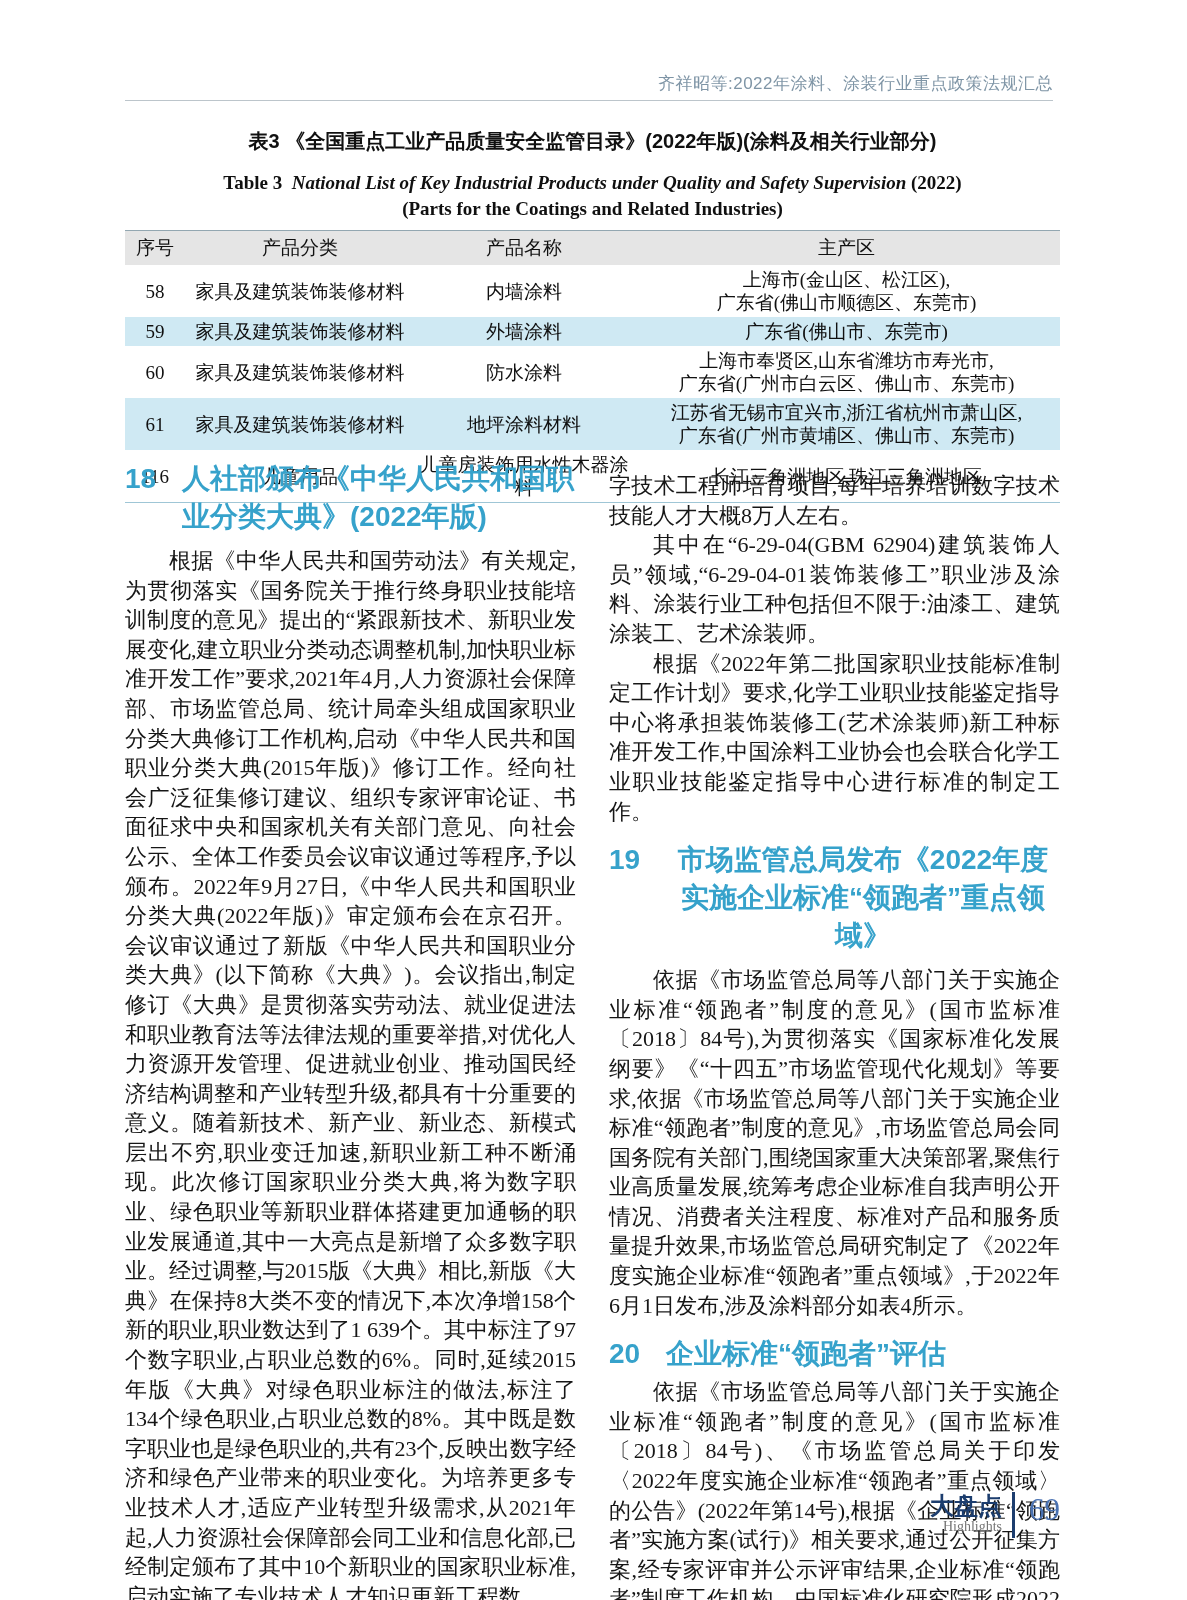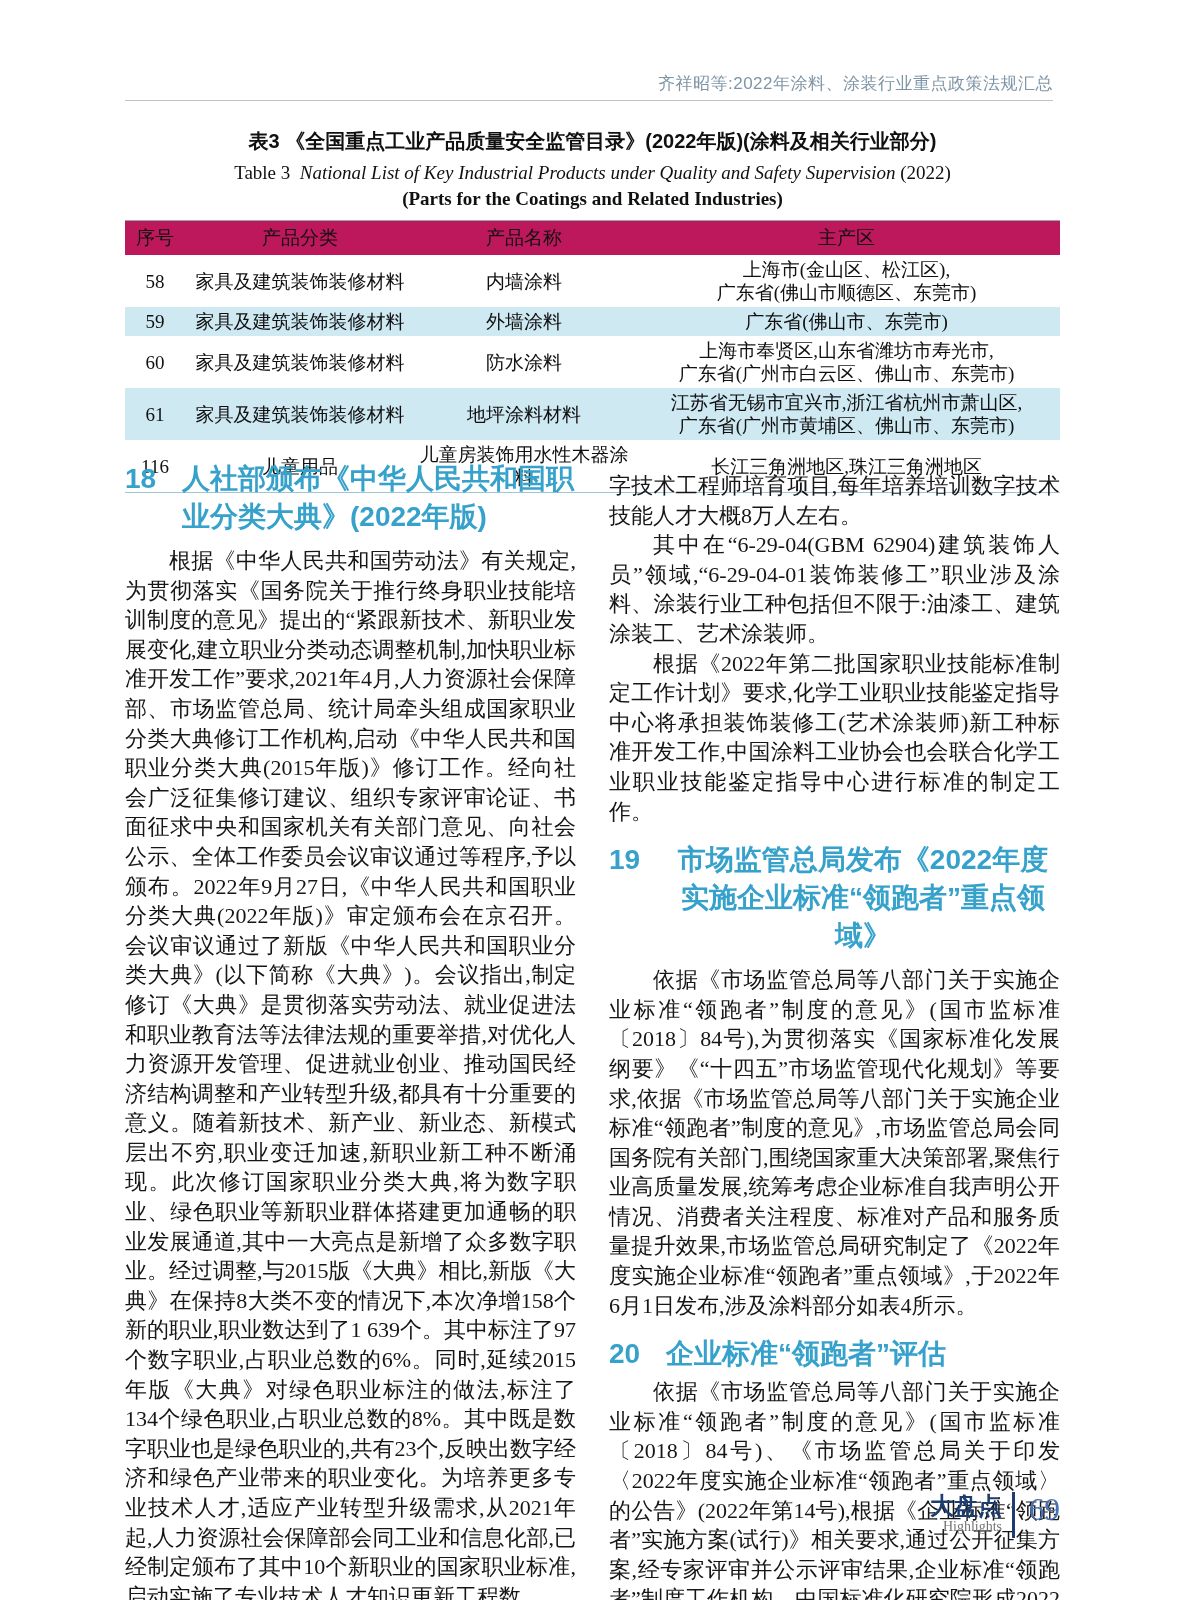--- a/index.html
+++ b/index.html
@@ -7,26 +7,26 @@
         font-family:"Liberation Serif","DejaVu Serif",serif;color:#1a1a1a;}
 
   
   .running-head{position:absolute;left:125px;top:72px;width:928px;text-align:right;
     font-family:"Liberation Sans","DejaVu Sans",sans-serif;font-size:17px;color:#7f95a6;letter-spacing:.5px;}
   .head-rule{position:absolute;left:125px;top:100px;width:928px;height:1px;background:#bcc5cb;}
 
   
   .table-block{position:absolute;left:125px;top:128px;width:935px;text-align:center;}
   .tbl-title-cn{font-family:"Liberation Sans","DejaVu Sans",sans-serif;font-weight:bold;font-size:20px;color:#101010;}
-  .tbl-title-en{font-weight:normal;font-size:19px;margin-top:7px;color:#101010;}
+  .tbl-title-en{font-weight:bold;font-size:19px;margin-top:17px;color:#101010;}
   .tbl-title-en .it{font-style:italic;}
   .tbl-title-sub{font-weight:bold;font-size:19px;margin-top:4px;color:#101010;}
   table.t3{width:935px;border-collapse:collapse;margin-top:10px;
     border-top:1px solid #93a7b1;border-bottom:1px solid #9fc6d6;}
-  table.t3 thead tr{background:#be185d;}
+  table.t3 thead tr{background:#e5e5e5;}
   table.t3 th{font-family:"Liberation Sans","DejaVu Sans",sans-serif;font-weight:normal;
     font-size:19px;height:32px;text-align:center;color:#101010;}
   table.t3 td{font-size:19px;line-height:23px;padding:3px 2px;text-align:center;vertical-align:middle;color:#101010;}
   table.t3 tr.alt{background:#cfe9f3;}
   .region{white-space:pre-line;}
 
   
   .columns{position:absolute;left:125px;top:460px;width:935px;display:flex;gap:33px;}
   .col{width:451px;}
   .body-para{font-size:22px;line-height:29.6px;text-align:justify;text-indent:2em;color:#161616;}

